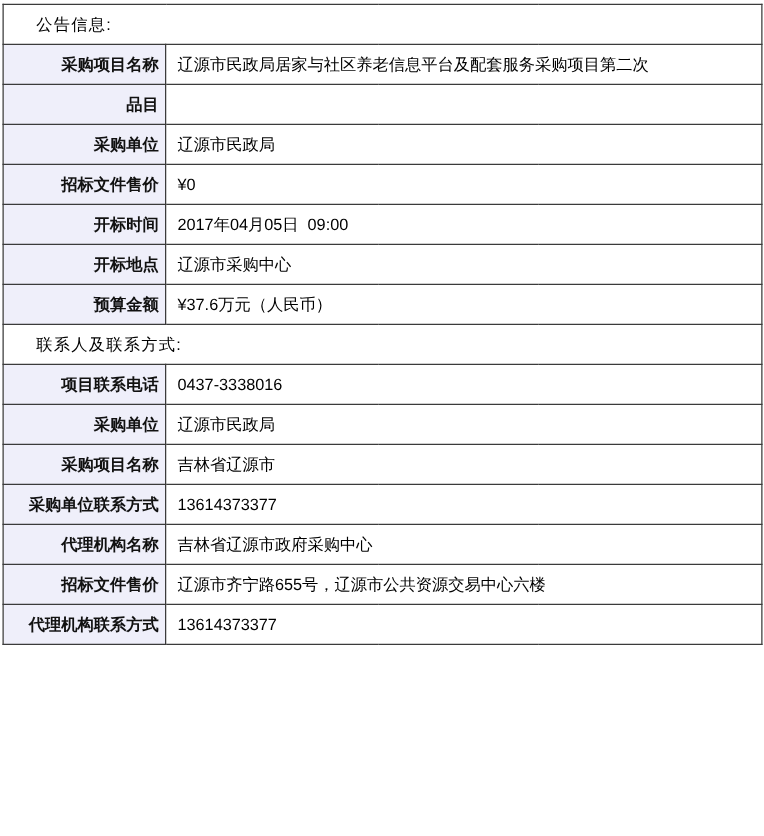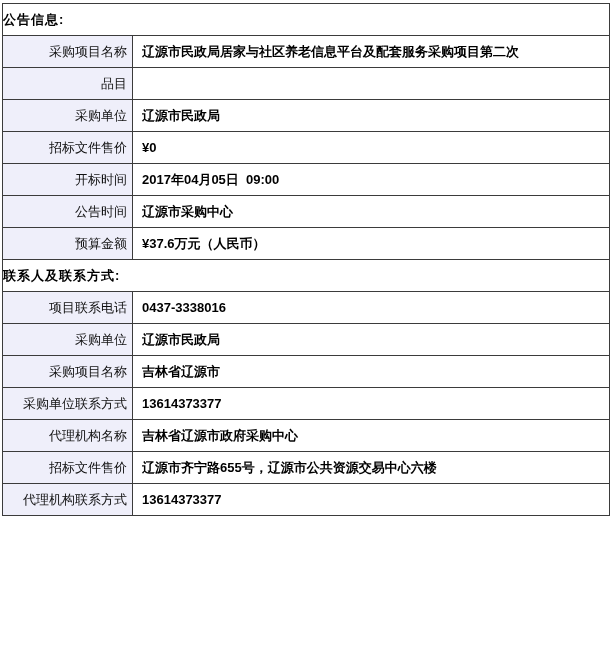--- a/index.html
+++ b/index.html
@@ -24,40 +24,40 @@
   }
   table.notice td {
     border: 1px solid #3b3b3b;
     height: 32px;
     font-size: 13px;
     overflow: hidden;
     box-sizing: border-box;
   }
   td.section-header {
     background: #ffffff;
-    font-weight: bold;
+    font-weight: normal;
     font-size: 14px;
     text-align: left;
-    padding-left: 0;
+    padding-left: 26px;
     letter-spacing: 1px;
   }
   td.label {
     background: #efeffa;
     text-align: right;
     padding-right: 5px;
     padding-left: 14px;
-    font-weight: normal;
+    font-weight: bold;
     color: #111111;
   }
   td.value {
     background: #ffffff;
     text-align: left;
     padding-left: 9px;
     padding-right: 4px;
-    font-weight: bold;
+    font-weight: normal;
     white-space: pre;
     color: #000000;
   }
 </style>
 </head>
 <body>
 
 <div class="page">
   <table class="notice">
     <colgroup>
@@ -94,21 +94,21 @@
       <td class="value" colspan="3">¥0</td>
     </tr>
 
 
     <tr>
       <td class="label">开标时间</td>
       <td class="value" colspan="3">2017年04月05日  09:00</td>
     </tr>
 
     <tr>
-      <td class="label">公告时间</td>
+      <td class="label">开标地点</td>
       <td class="value" colspan="3">辽源市采购中心</td>
     </tr>
 
     <tr>
       <td class="label">预算金额</td>
       <td class="value" colspan="3">¥37.6万元（人民币）</td>
     </tr>
 
     <tr>
       <td class="section-header" colspan="4">联系人及联系方式:</td>

